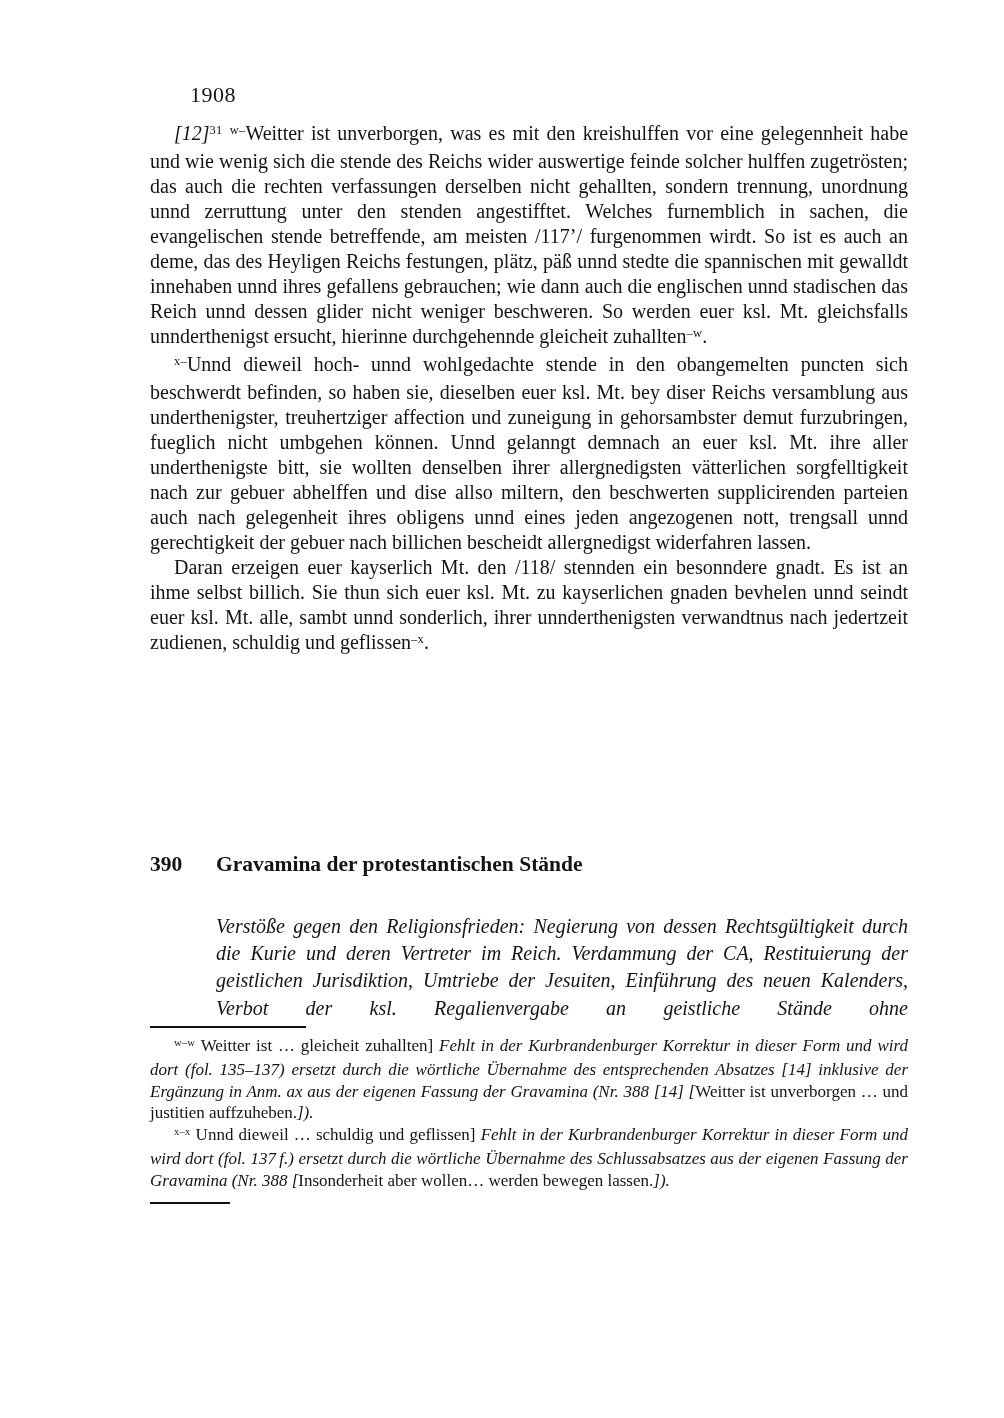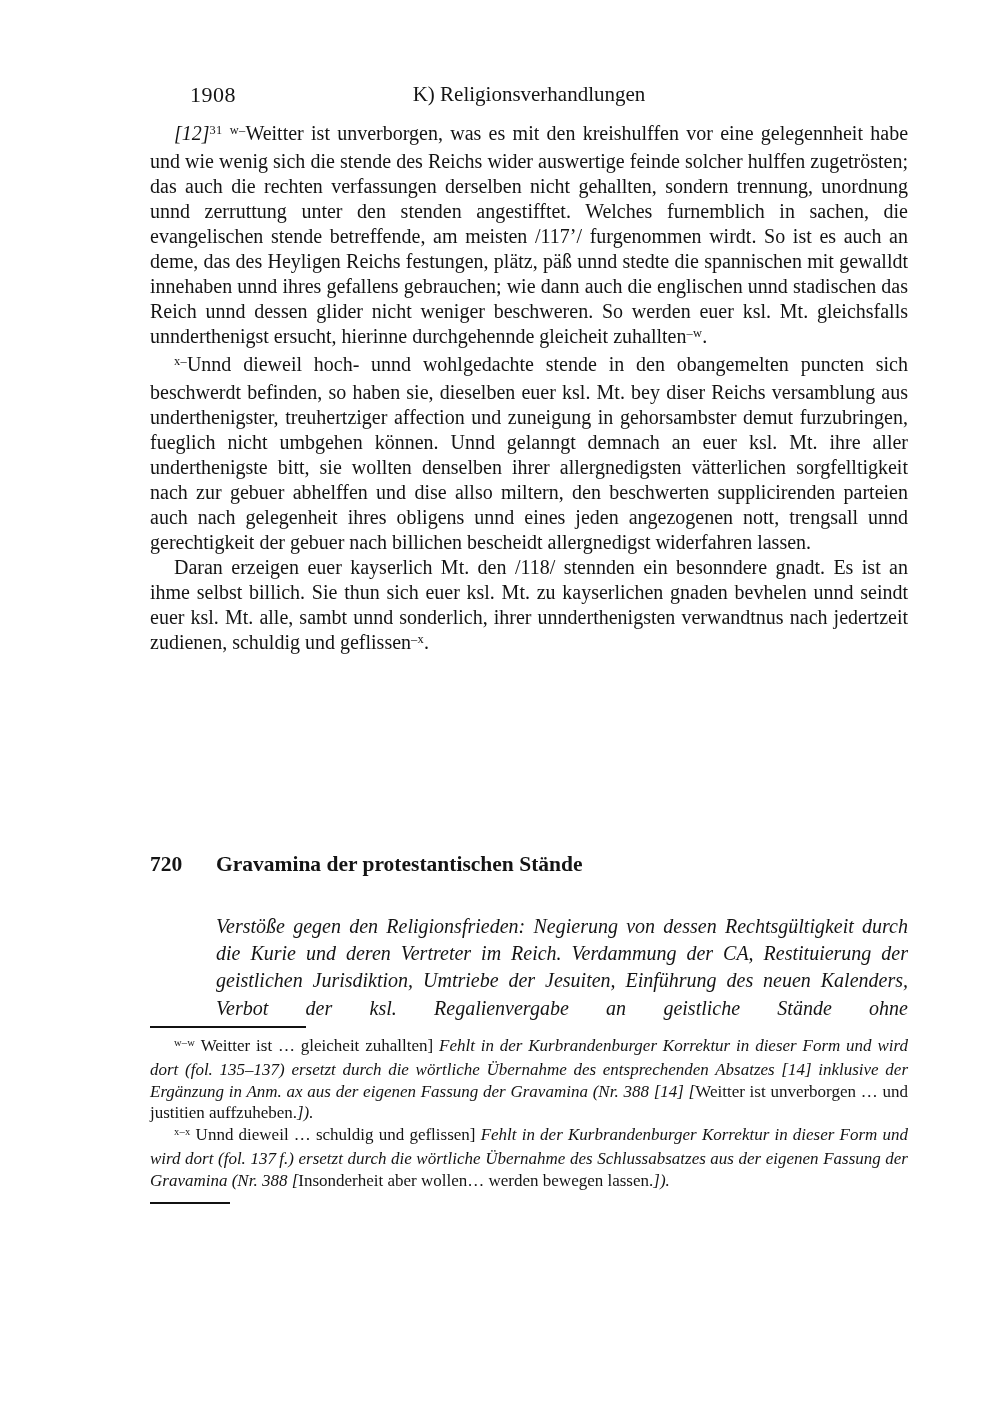--- a/index.html
+++ b/index.html
@@ -110,32 +110,31 @@
     margin-right: 0.75em;
   }
 </style>
 </head>
 <body>
 
 <div class="page">
 
   <header class="runhead">
     <span class="page-num">1908</span>
-    <span class="runhead-title">K) Religionsverhandlungen</span>
   </header>
 
   <main class="main-text">
     <p><span class="seg-italic">[12]</span><span class="seg-sup">31</span><span class="seg-plain"> </span><span class="seg-sup">w–</span><span class="seg-plain">Weitter ist unverborgen, was es mit den kreishulffen vor eine gelegennheit habe und wie wenig sich die stende des Reichs wider auswertige feinde solcher hulffen zugetrösten; das auch die rechten verfassungen derselben nicht gehallten, sondern trennung, unordnung unnd zerruttung unter den stenden angestifftet. Welches furnemblich in sachen, die evangelischen stende betreffende, am meisten /117’/ furgenommen wirdt. So ist es auch an deme, das des Heyligen Reichs festungen, plätz, päß unnd stedte die spannischen mit gewalldt innehaben unnd ihres gefallens gebrauchen; wie dann auch die englischen unnd stadischen das Reich unnd dessen glider nicht weniger beschweren. So werden euer ksl. Mt. gleichsfalls unnderthenigst ersucht, hierinne durchgehennde gleicheit zuhallten</span><span class="seg-sup">–w</span><span class="seg-plain">.</span></p>
     <p><span class="seg-sup">x–</span><span class="seg-plain">Unnd dieweil hoch- unnd wohlgedachte stende in den obangemelten puncten sich beschwerdt befinden, so haben sie, dieselben euer ksl. Mt. bey diser Reichs versamblung aus underthenigster, treuhertziger affection und zuneigung in gehorsambster demut furzubringen, fueglich nicht umbgehen können. Unnd gelanngt demnach an euer ksl. Mt. ihre aller underthenigste bitt, sie wollten denselben ihrer allergnedigsten vätterlichen sorgfelltigkeit nach zur gebuer abhelffen und dise allso miltern, den beschwerten supplicirenden parteien auch nach gelegenheit ihres obligens unnd eines jeden angezogenen nott, trengsall unnd gerechtigkeit der gebuer nach billichen bescheidt allergnedigst widerfahren lassen.</span></p>
     <p><span class="seg-plain">Daran erzeigen euer kayserlich Mt. den /118/ stennden ein besonndere gnadt. Es ist an ihme selbst billich. Sie thun sich euer ksl. Mt. zu kayserlichen gnaden bevhelen unnd seindt euer ksl. Mt. alle, sambt unnd sonderlich, ihrer unnderthenigsten verwandtnus nach jedertzeit zudienen, schuldig und geflissen</span><span class="seg-sup">–x</span><span class="seg-plain">.</span></p>
   </main>
 
   <section class="doc-section">
     <div class="doc-heading">
-      <span class="doc-number">720</span>
+      <span class="doc-number">390</span>
       <h2 class="doc-title">Gravamina der protestantischen Stände</h2>
     </div>
     <p class="doc-summary"><span class="seg-italic">Verstöße gegen den Religionsfrieden: Negierung von dessen Rechtsgültigkeit durch die Kurie und deren Vertreter im Reich. Verdammung der CA, Restituierung der geistlichen Jurisdiktion, Umtriebe der Jesuiten, Einführung des neuen Kalenders, Verbot der ksl. Regalienvergabe an geistliche Stände ohne</span></p>
   </section>
 
   <footer class="footnote-area">
     <div class="rule-long"></div>
     <p><span class="seg-sup">w–w</span><span class="seg-plain"> Weitter ist … gleicheit zuhallten]</span><span class="seg-italic"> Fehlt in der Kurbrandenburger Korrektur in dieser Form und wird dort (fol. 135–137) ersetzt durch die wörtliche Übernahme des entsprechenden Absatzes [14] inklusive der Ergänzung in Anm. ax aus der eigenen Fassung der Gravamina (Nr. 388 [14] [</span><span class="seg-plain">Weitter ist unverborgen … und justitien auffzuheben.</span><span class="seg-italic">]).</span></p>
     <p><span class="seg-sup">x–x</span><span class="seg-plain"> Unnd dieweil … schuldig und geflissen]</span><span class="seg-italic"> Fehlt in der Kurbrandenburger Korrektur in dieser Form und wird dort (fol. 137 f.) ersetzt durch die wörtliche Übernahme des Schlussabsatzes aus der eigenen Fassung der Gravamina (Nr. 388 [</span><span class="seg-plain">Insonderheit aber wollen… werden bewegen lassen.</span><span class="seg-italic">]).</span></p>
     <div class="rule-short"></div>

